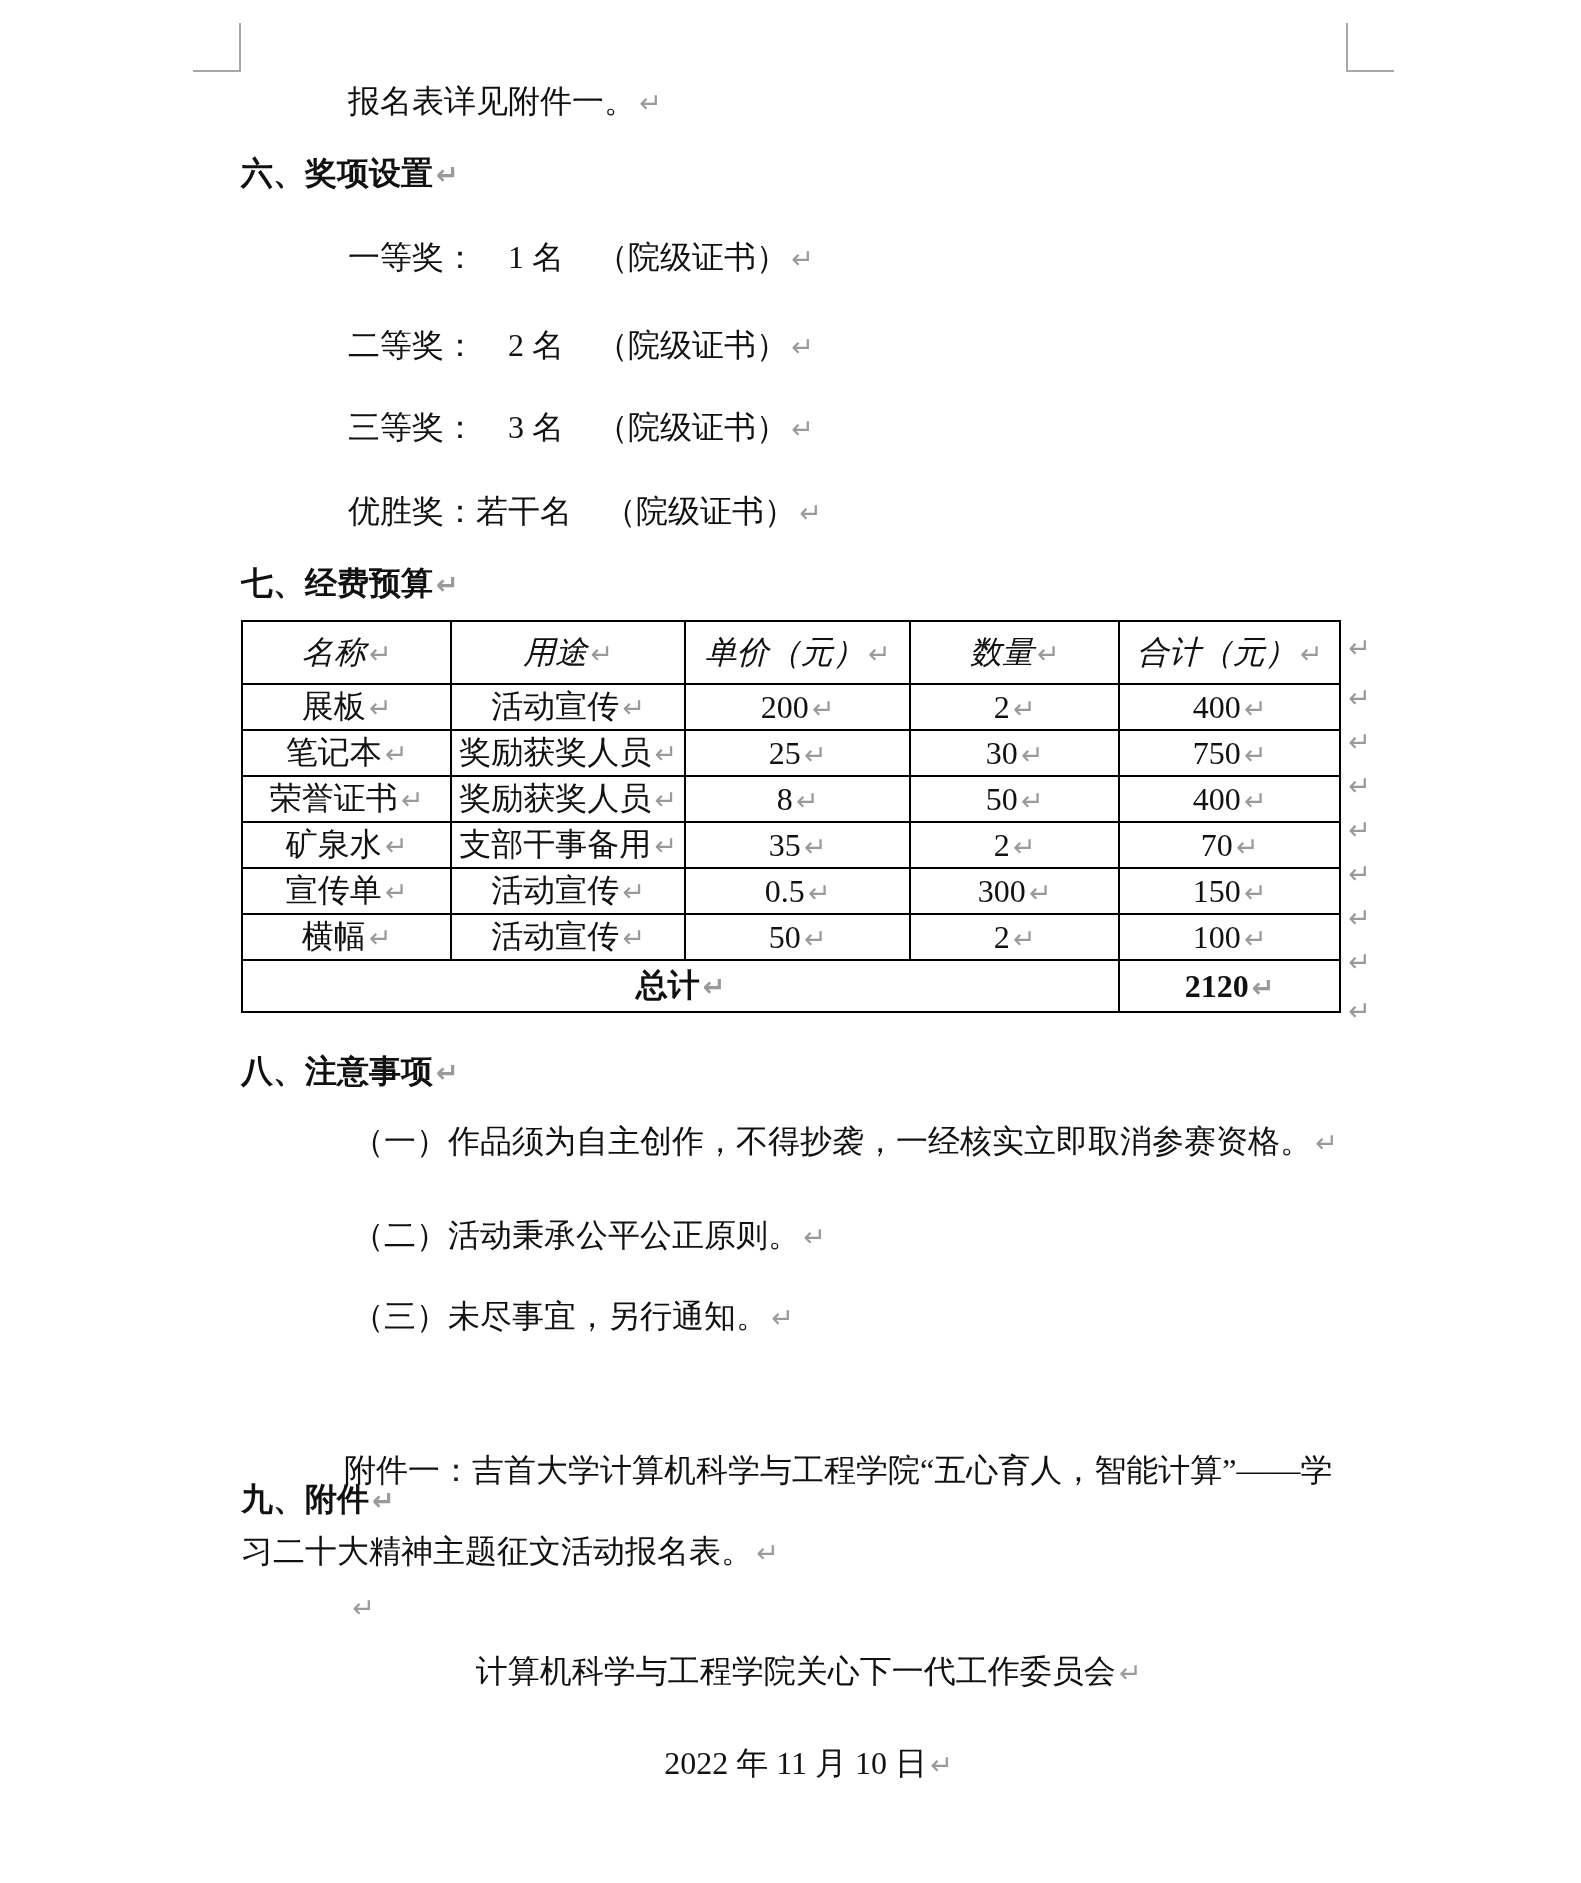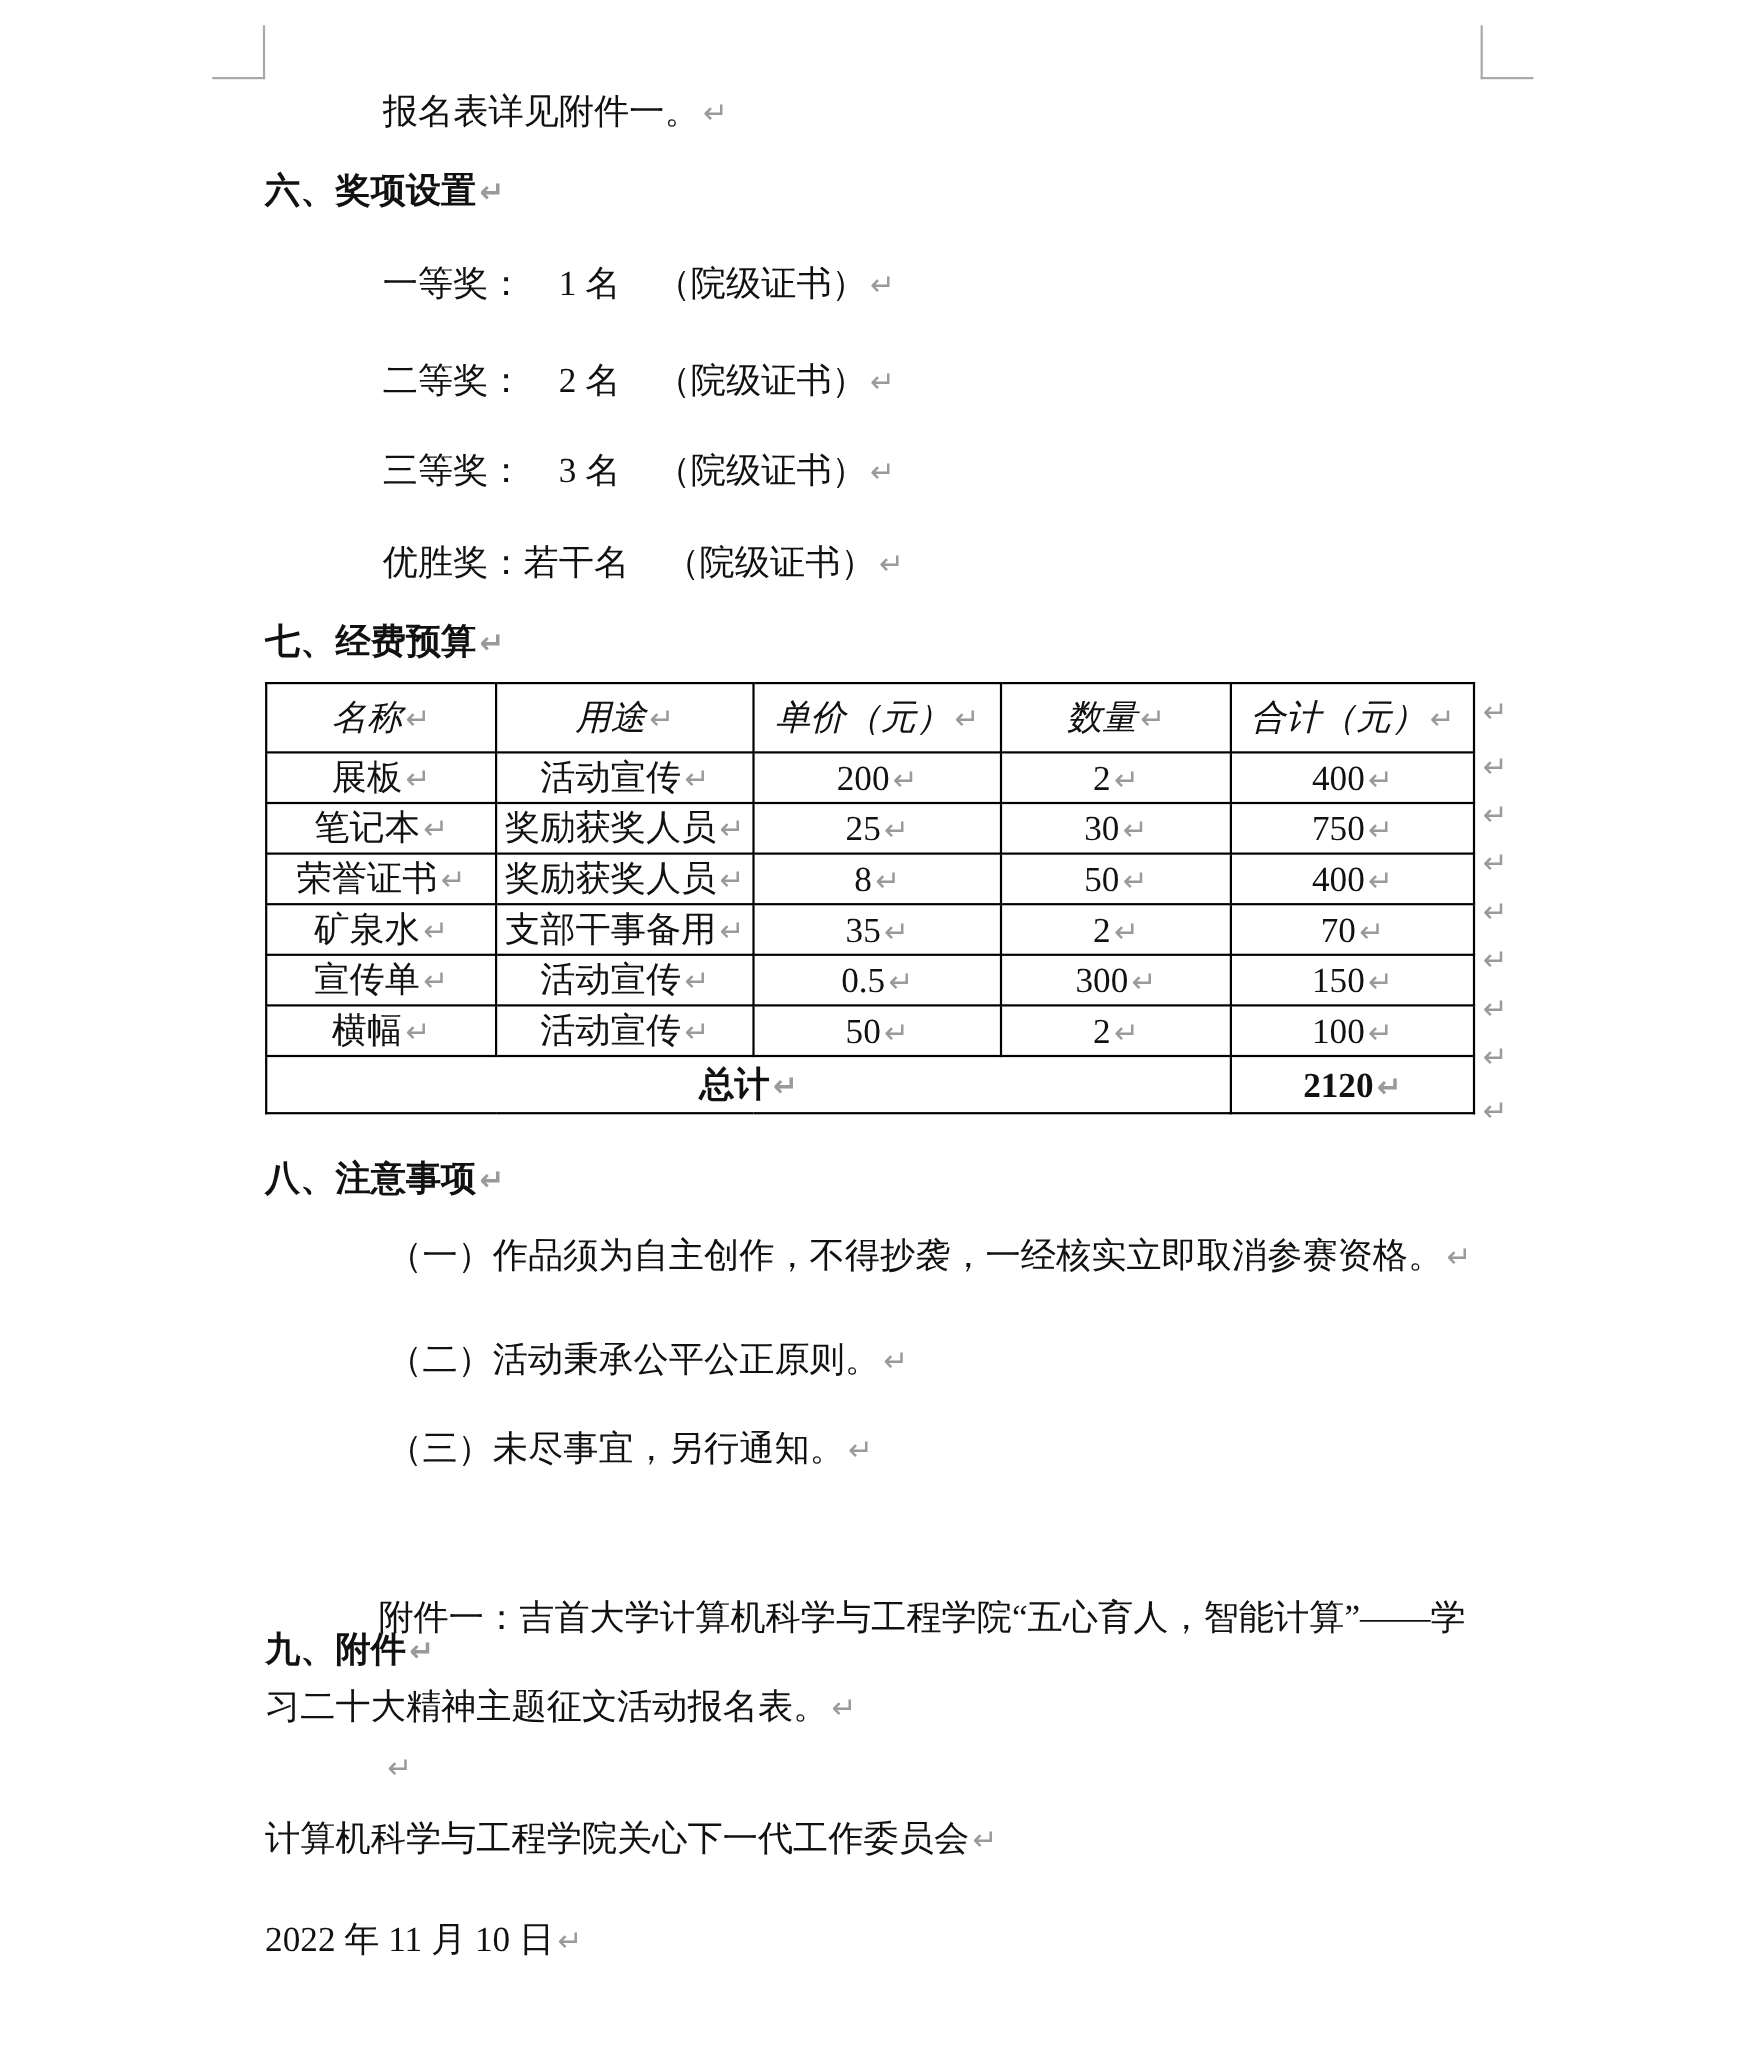--- a/index.html
+++ b/index.html
@@ -25,21 +25,21 @@
     width:1098px;border-collapse:collapse;table-layout:fixed;
   }
   table.budget td{
     border:2px solid #000;
     text-align:center;padding:0 2px;
     overflow:hidden;white-space:nowrap;
   }
   table.budget tr.hdr td{height:52px;vertical-align:top;padding-top:9px;font-style:italic;}
   table.budget tr.body td{height:40px;vertical-align:middle;}
   table.budget tr.total td{height:50px;vertical-align:middle;font-weight:700;}
-  .right-block{position:absolute;left:241px;width:1105px;text-align:left;white-space:pre;}
+  .right-block{position:absolute;left:256px;width:1105px;text-align:center;white-space:pre;}
 </style>
 </head>
 <body>
 
 <div id="page">
 
   <div class="cropmark tl"></div>
   <div class="cropmark tr"></div>
 
   <div class="line" style="left:348px;top:80px;"><span>报名表详见附件一。</span><span class="pm">↵</span></div>

